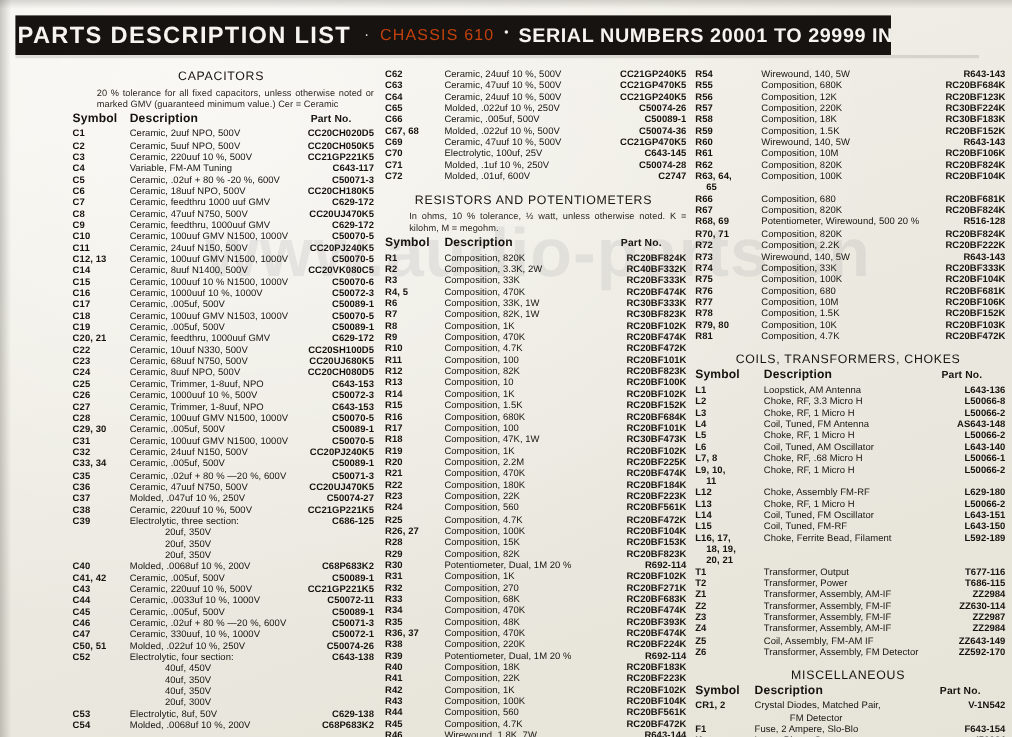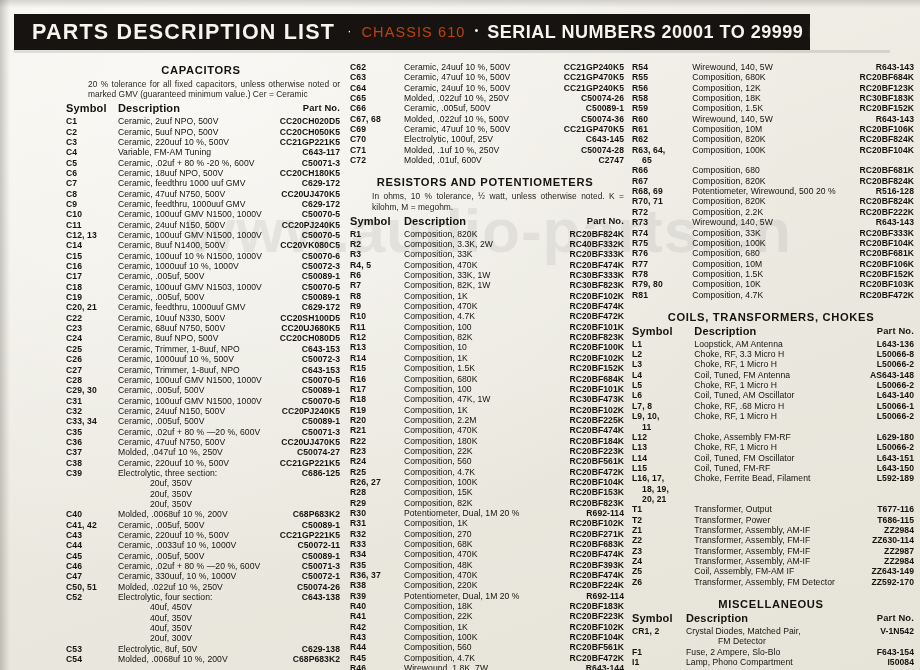--- a/index.html
+++ b/index.html
@@ -27,21 +27,21 @@
   
   .banner {
     position: absolute;
     left: 14px;
     top: 14px;
     width: 796px;
     height: 36px;
     background: #171310;
     display: flex;
     align-items: center;
-    padding-left: 18px;
+    padding-left: 2px;
     box-sizing: border-box;
     overflow: hidden;
   }
   .banner .title {
     color: #f6f4ef;
     font-size: 21.5px;
     font-weight: bold;
     letter-spacing: 1.2px;
     white-space: nowrap;
   }
@@ -86,21 +86,21 @@
     position: absolute;
     top: 62px;
   }
   .col-1 { left: 62px;  width: 278px; }
   .col-2 { left: 346px; width: 278px; }
   .col-3 { left: 628px; width: 286px; }
 
   .sec-title {
     text-align: center;
     font-size: 11.2px;
-    font-weight: bold;
+    font-weight: normal;
     letter-spacing: 0.65px;
     margin: 0 0 3px 0;
     padding-top: 2px;
   }
   .sec-note {
     font-size: 8.4px;
     line-height: 10.2px;
     text-align: justify;
     margin: 0 0 4px 26px;
     letter-spacing: 0.05px;
@@ -135,21 +135,21 @@
     font-weight: bold;
     width: 82px;
     letter-spacing: 0.05px;
   }
   tr.hdr td {
     font-weight: bold;
     font-size: 11px;
     padding-bottom: 2.5px !important;
     letter-spacing: 0.15px;
   }
-  tr.hdr .c-part { font-size: 9.4px; }
+  tr.hdr .c-part { font-size: 9.4px; text-align: center; }
   .sec-gap { height: 9px; }
   
   .watermark {
     position: absolute;
     left: 187px;
     top: 195px;
     font-size: 62px;
     font-weight: bold;
     color: rgba(120,125,130,0.13);
     letter-spacing: 1px;
@@ -765,20 +765,25 @@
             <td class="c-sym">R55</td>
             <td class="c-desc">Composition, 680K</td>
             <td class="c-part">RC20BF684K</td>
           </tr>
           <tr>
             <td class="c-sym">R56</td>
             <td class="c-desc">Composition, 12K</td>
             <td class="c-part">RC20BF123K</td>
           </tr>
           <tr>
+            <td class="c-sym">R57</td>
+            <td class="c-desc">Composition, 220K</td>
+            <td class="c-part">RC30BF224K</td>
+          </tr>
+          <tr>
             <td class="c-sym">R58</td>
             <td class="c-desc">Composition, 18K</td>
             <td class="c-part">RC30BF183K</td>
           </tr>
           <tr>
             <td class="c-sym">R59</td>
             <td class="c-desc">Composition, 1.5K</td>
             <td class="c-part">RC20BF152K</td>
           </tr>
           <tr>

